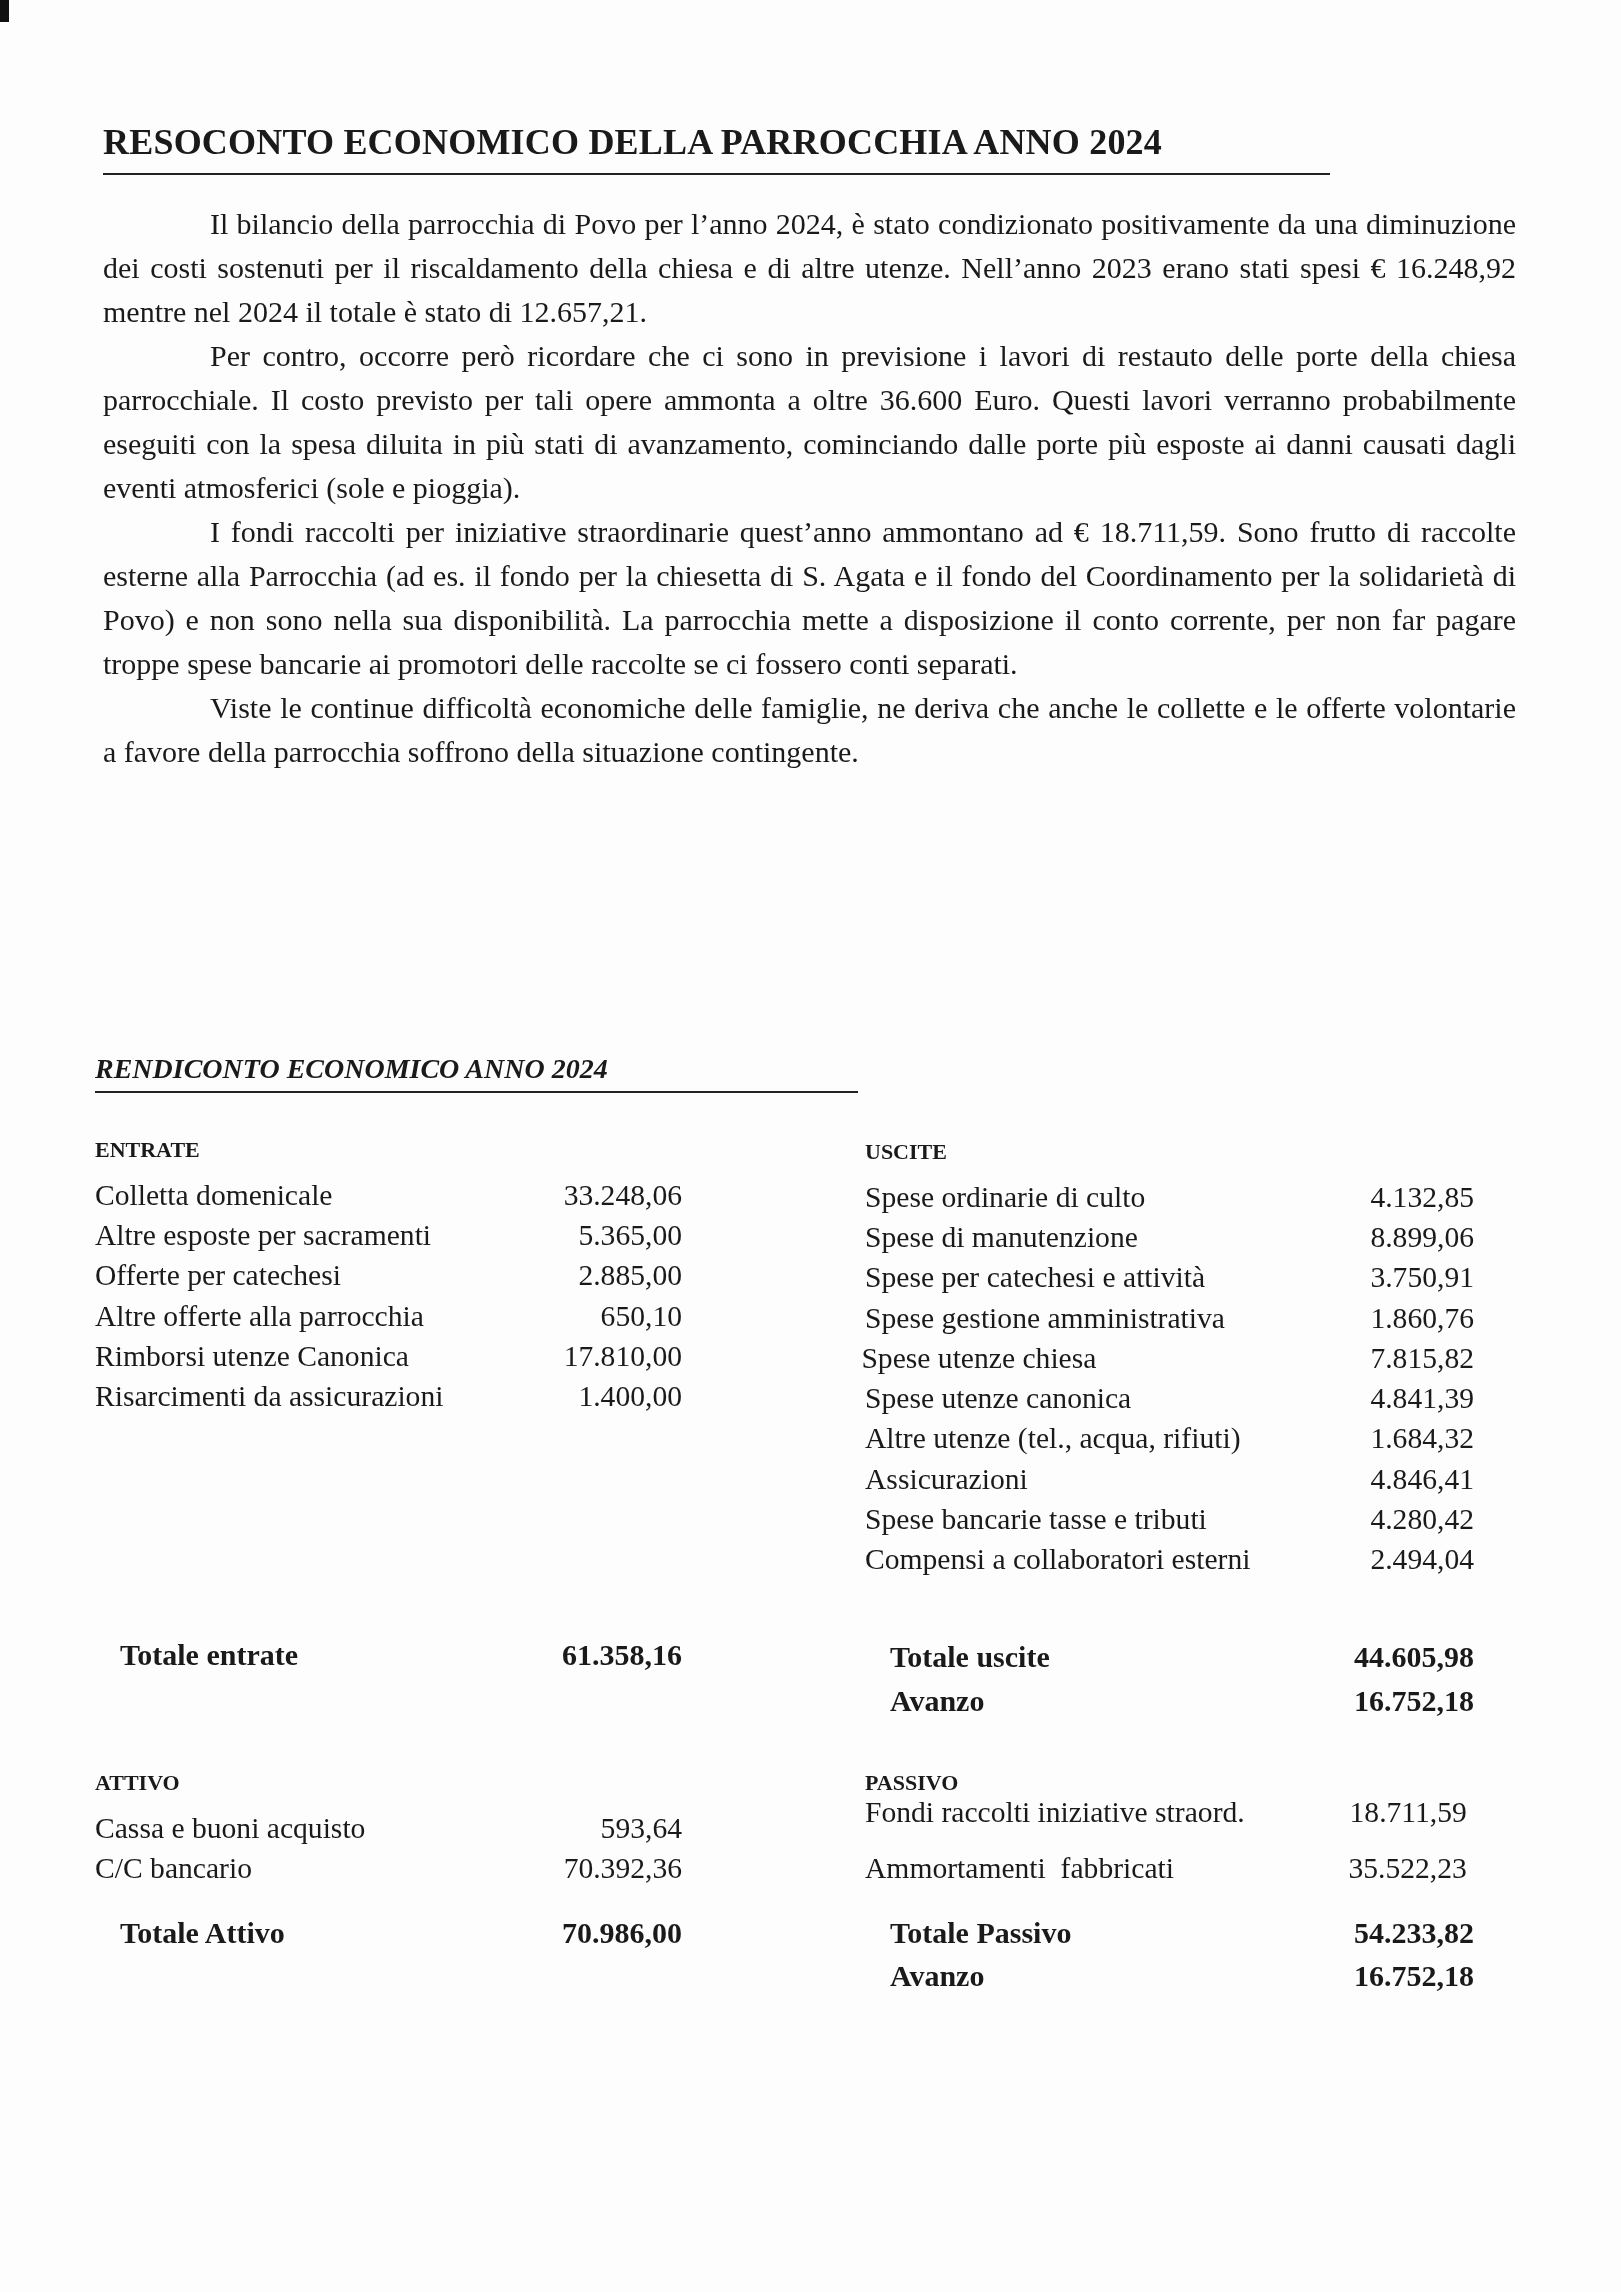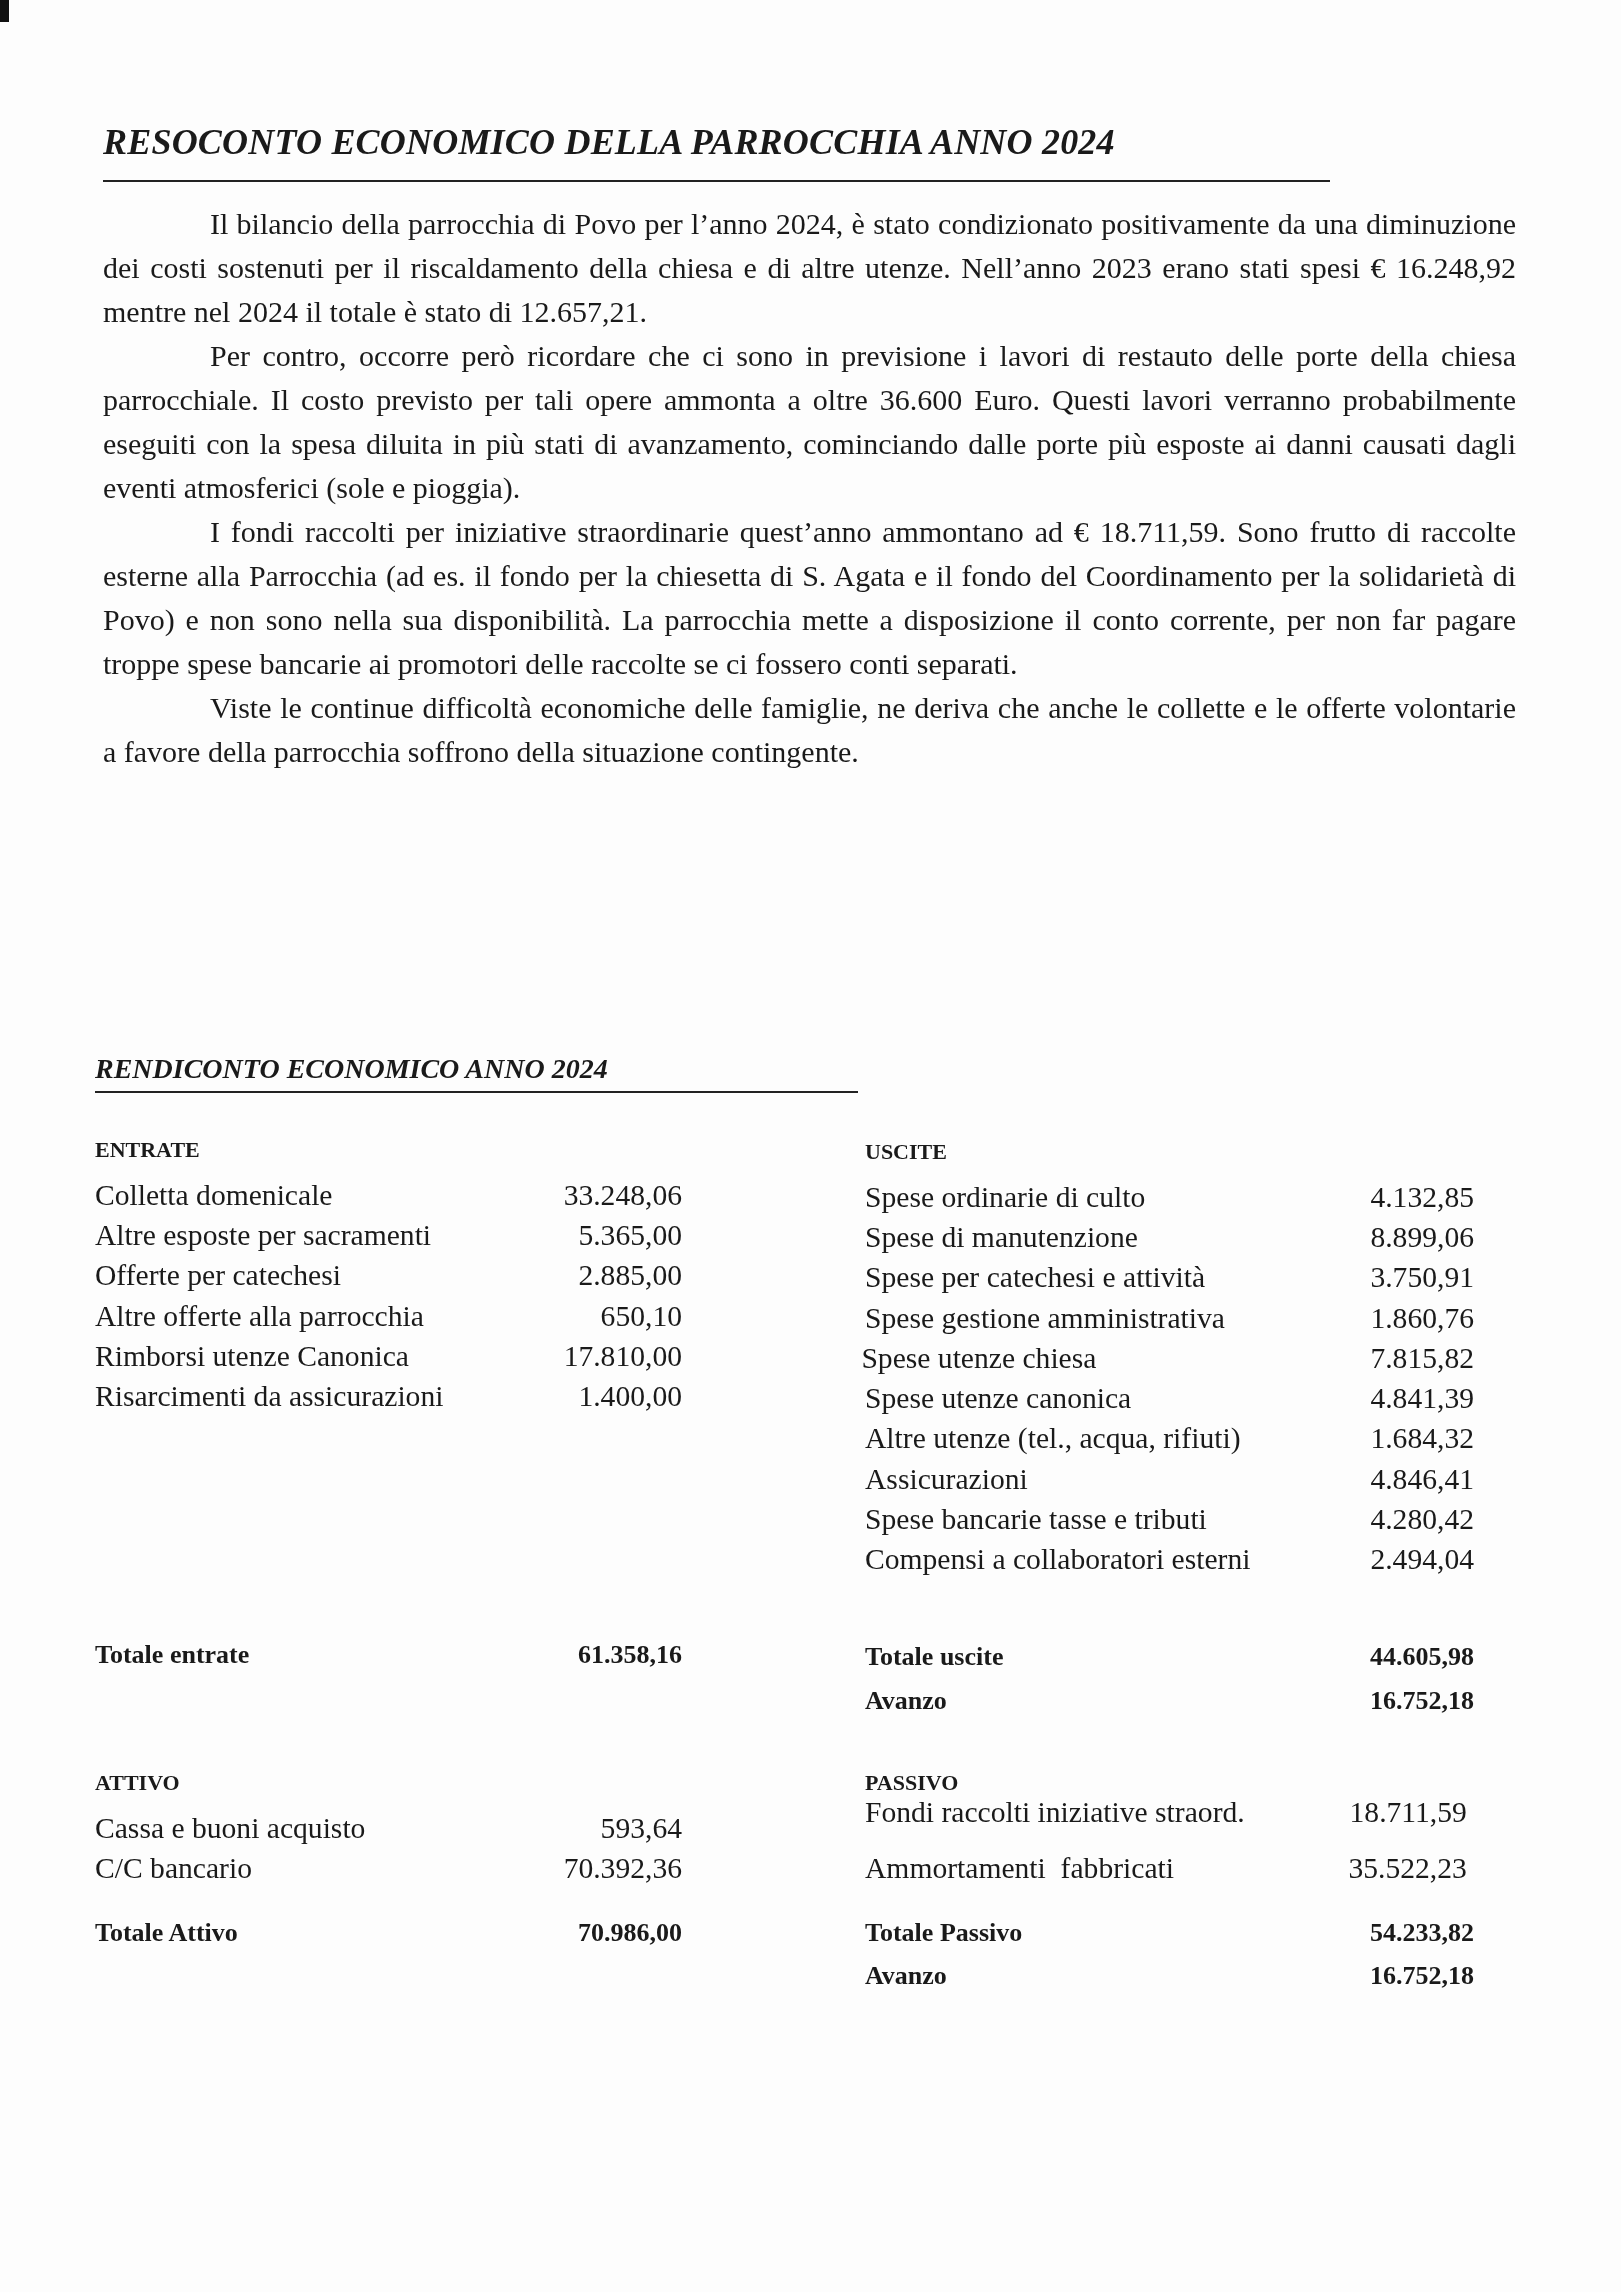--- a/index.html
+++ b/index.html
@@ -6,43 +6,42 @@
   body {
     width: 1621px; height: 2293px; position: relative; overflow: hidden;
     background: #fdfdfd;
     font-family: "Liberation Serif", "DejaVu Serif", serif;
     color: #1a1a1a;
   }
   .corner-mark { position: absolute; left: 0; top: 0; width: 9px; height: 21.5px; background: #111; }
   .title1 {
     position: absolute; left: 103px; top: 122px; width: 1227px;
     font-size: 36px; font-weight: bold; letter-spacing: 0.2px;
-    border-bottom: 2.7px solid #222; line-height: 41px; padding-bottom: 17px;
+    border-bottom: 2.7px solid #222; line-height: 41px; padding-bottom: 10px;
     white-space: nowrap;
-    font-style: italic;
   }
   .intro {
     position: absolute; left: 103px; top: 202px; width: 1413px;
     font-size: 30px; line-height: 44px; text-align: justify;
   }
   .intro p { margin: 0; text-indent: 107px; }
   .title2 {
     position: absolute; left: 95px; top: 1048px; width: 763px;
     font-size: 28px; font-weight: bold; font-style: italic;
     border-bottom: 2.7px solid #222; line-height: 41px; padding-bottom: 1.8px;
     white-space: nowrap;
   }
   .col { position: absolute; font-size: 29.6px; }
   .col-left { left: 95px; width: 587px; }
   .col-right { left: 865px; width: 609px; text-align: center; }
   .sec-head { position: absolute; left: 0; font-weight: bold; font-size: 22px; white-space: nowrap; }
   .row { position: absolute; left: 0; right: 0; height: 40px; line-height: 40px; white-space: nowrap; }
   .row .lbl { position: absolute; left: 0; }
   .row .val { position: absolute; right: 0; }
-  .row.bold { font-weight: bold; font-size: 26px; }
+  .row.bold { font-weight: bold; font-size: 30px; margin-left: 25px; }
 </style>
 </head>
 <body>
 
 <div class="corner-mark"></div>
 
 <h1 class="title1" style="margin:0;">RESOCONTO ECONOMICO DELLA PARROCCHIA ANNO  2024</h1>
 
 <div class="intro">
   <p>Il bilancio della parrocchia di Povo per l’anno 2024, è stato condizionato positivamente da una diminuzione dei costi sostenuti per il riscaldamento della chiesa e di altre utenze. Nell’anno 2023 erano stati spesi € 16.248,92 mentre nel 2024 il totale è stato di 12.657,21.</p>

